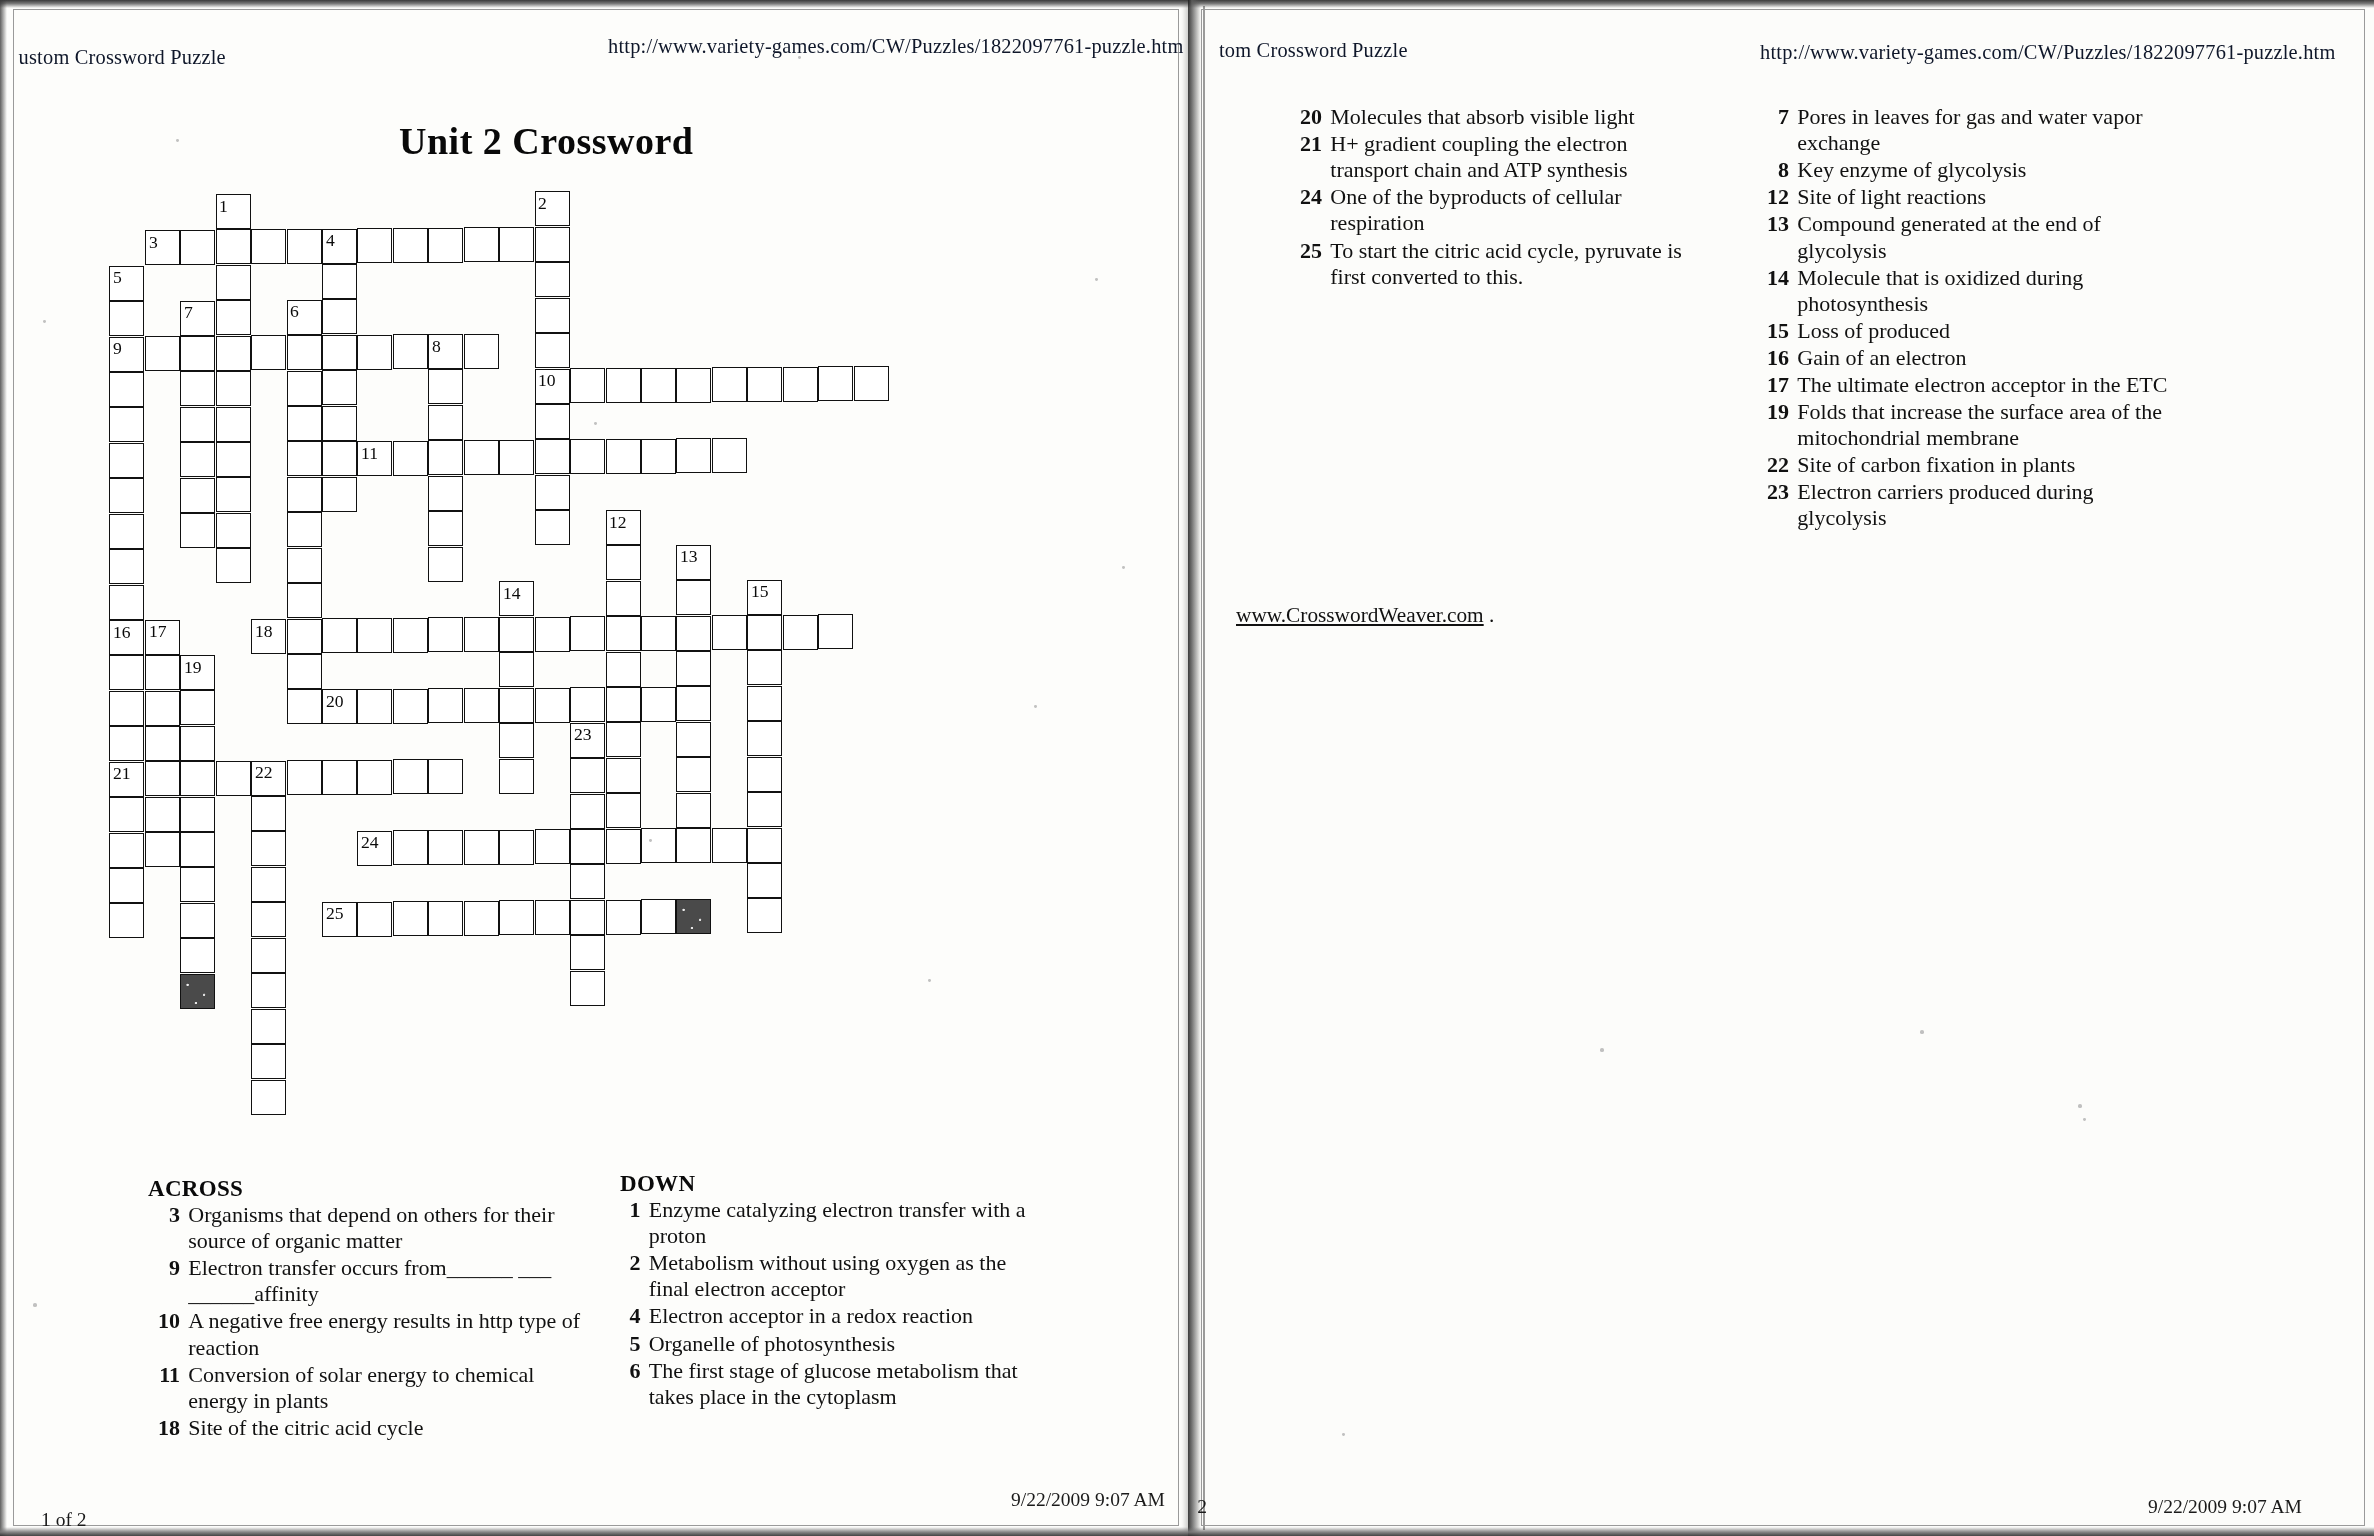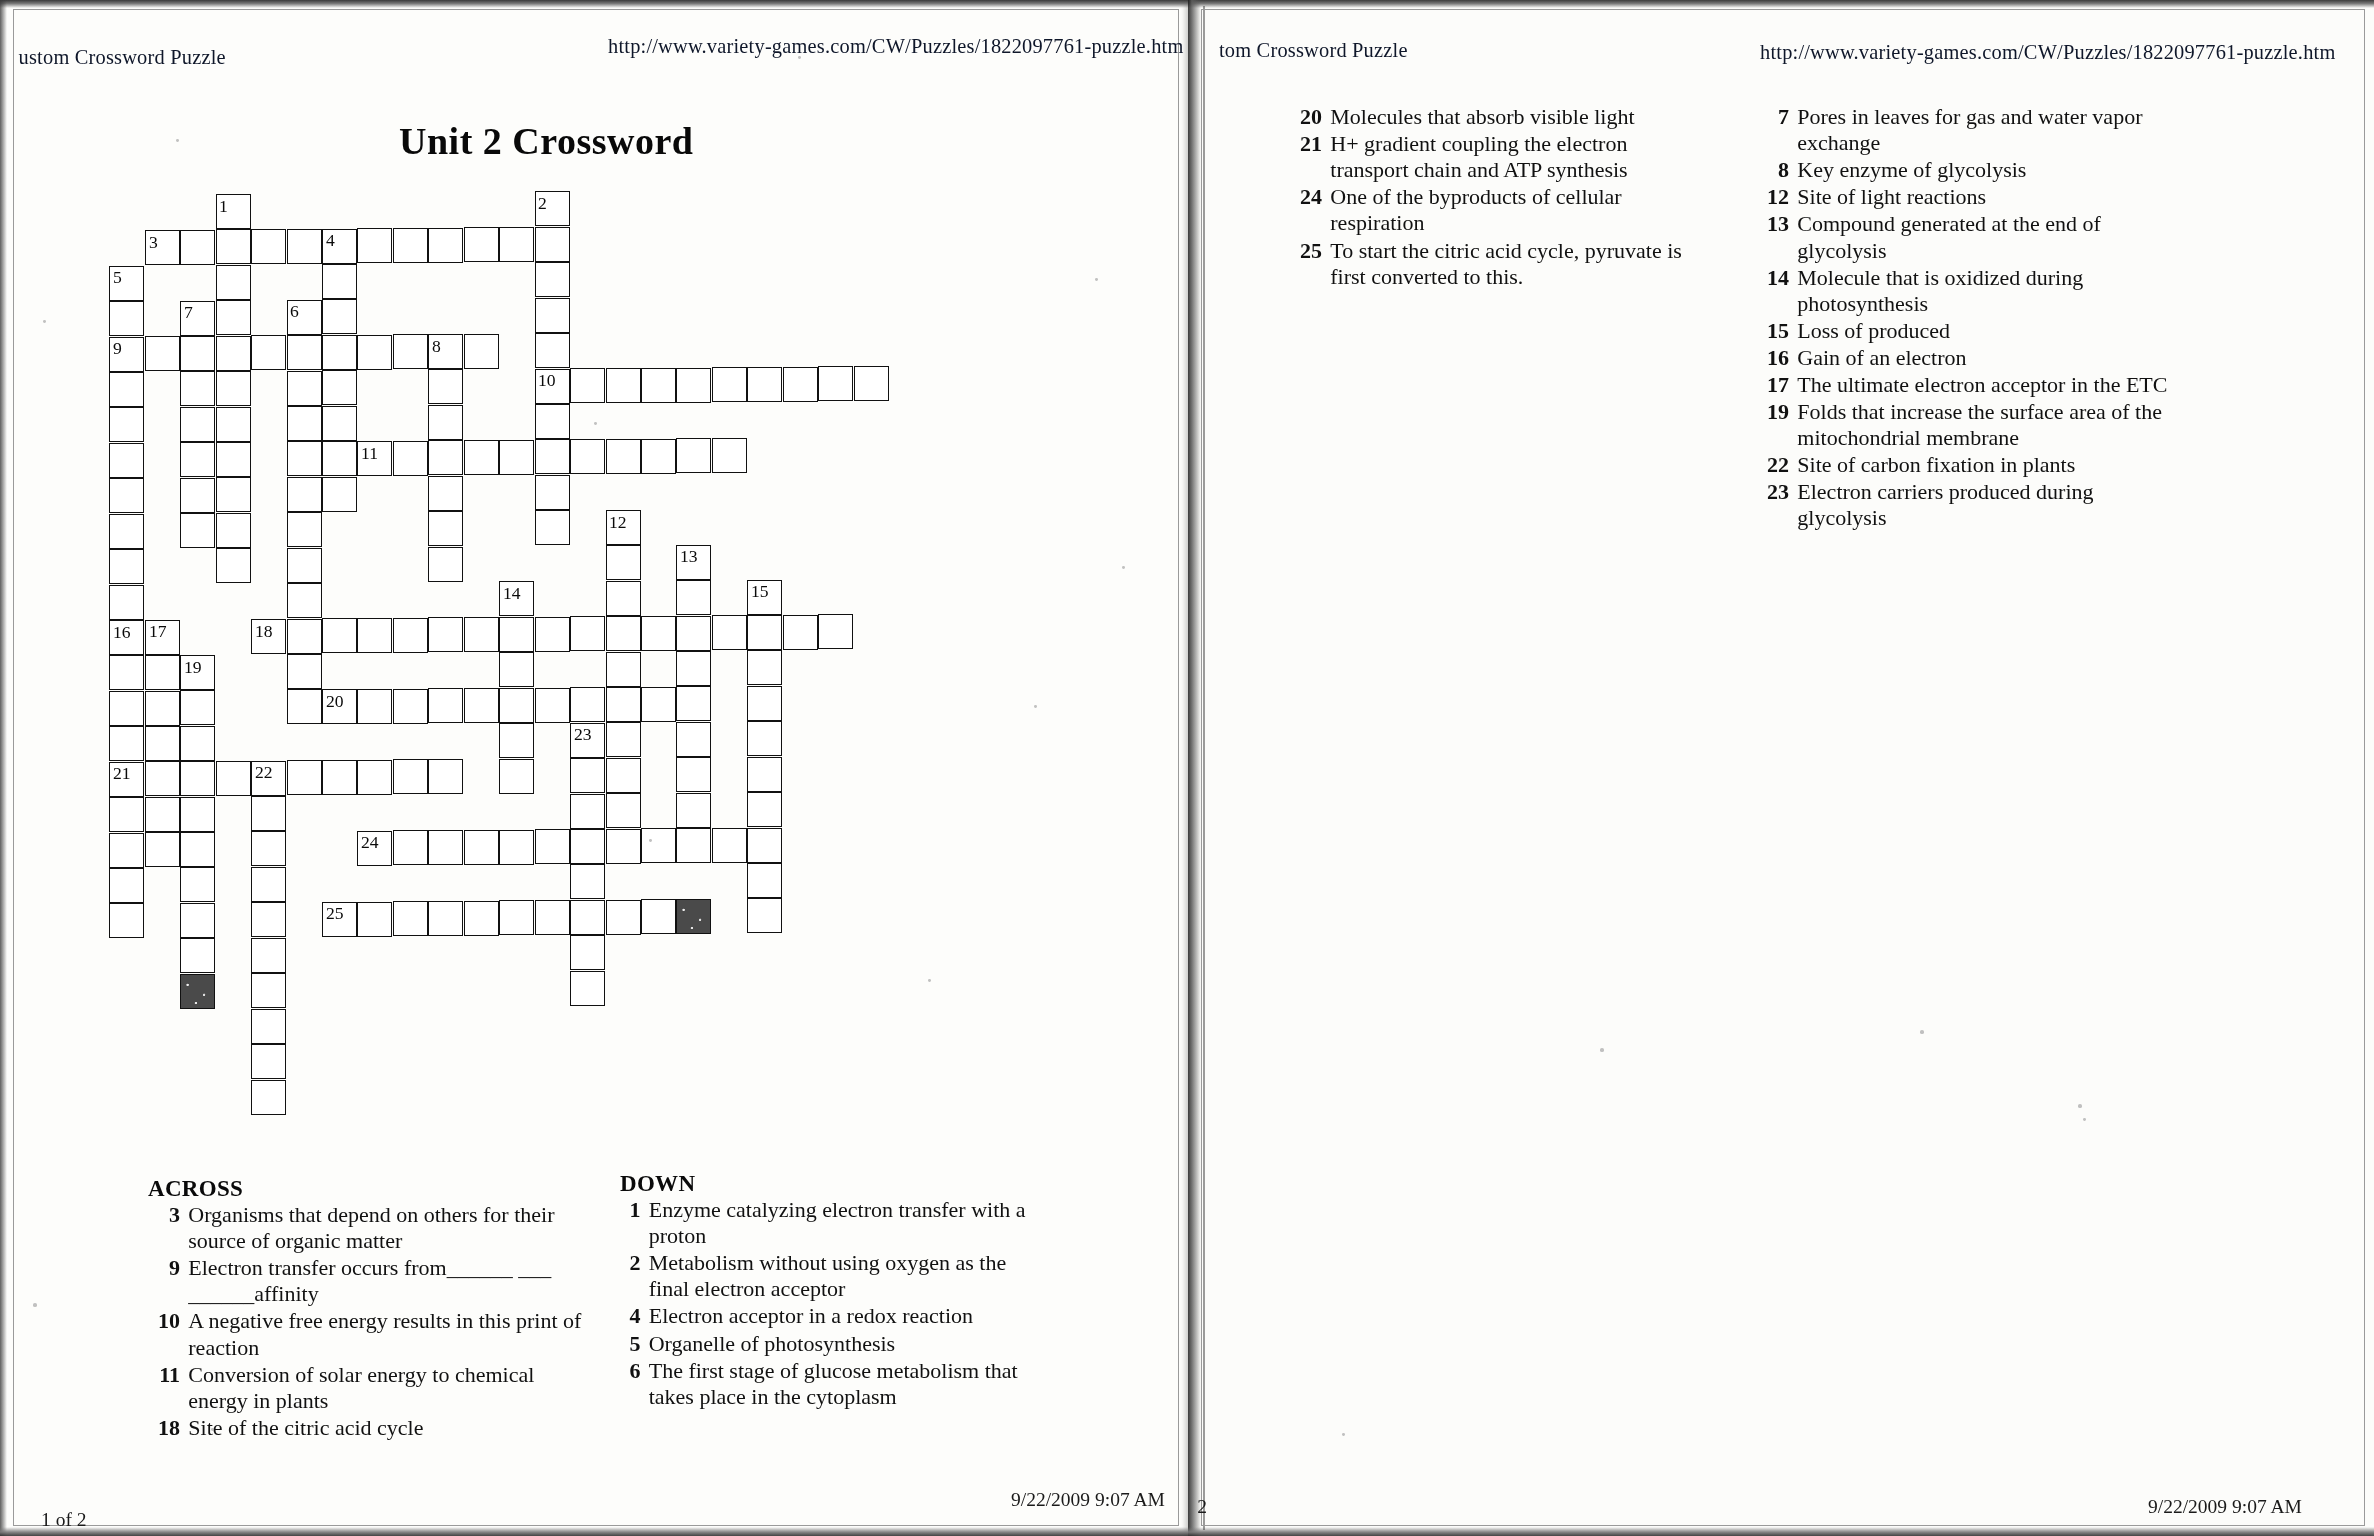--- a/index.html
+++ b/index.html
@@ -443,21 +443,21 @@
         <li class="clue">
           <span class="clue-n" style="width: 32px;">3</span>
           <span class="clue-t">Organisms that depend on others for their source of organic matter</span>
         </li>
         <li class="clue">
           <span class="clue-n" style="width: 32px;">9</span>
           <span class="clue-t">Electron transfer occurs from______ ___ ______affinity</span>
         </li>
         <li class="clue">
           <span class="clue-n" style="width: 32px;">10</span>
-          <span class="clue-t">A negative free energy results in this print of reaction</span>
+          <span class="clue-t">A negative free energy results in http type of reaction</span>
         </li>
         <li class="clue">
           <span class="clue-n" style="width: 32px;">11</span>
           <span class="clue-t">Conversion of solar energy to chemical energy in plants</span>
         </li>
         <li class="clue">
           <span class="clue-n" style="width: 32px;">18</span>
           <span class="clue-t">Site of the citric acid cycle</span>
         </li>
       </ul>
@@ -560,20 +560,21 @@
           <span class="clue-n" style="width: 32px;">22</span>
           <span class="clue-t">Site of carbon fixation in plants</span>
         </li>
         <li class="clue">
           <span class="clue-n" style="width: 32px;">23</span>
           <span class="clue-t">Electron carriers produced during glycolysis</span>
         </li>
       </ul>
 
     <div class="note" style="left:48px; top:601px; width:928px;">
+      <div><u>www.CrosswordWeaver.com</u><span> .</span></div>
     </div>
 
     <div class="ftr" style="left:9.3px; top:1496px;">2</div>
     <div class="ftr" style="left:960px; top:1496px;">9/22/2009 9:07 AM</div>
   </div>
 
 <div class="speck" style="left: 176px; top: 139px; width: 2.8px; height: 2.8px;"></div>
     <div class="speck" style="left: 43px; top: 320px; width: 2.8px; height: 2.8px;"></div>
     <div class="speck" style="left: 1095px; top: 278px; width: 2.8px; height: 2.8px;"></div>
     <div class="speck" style="left: 1122px; top: 566px; width: 2.8px; height: 2.8px;"></div>

